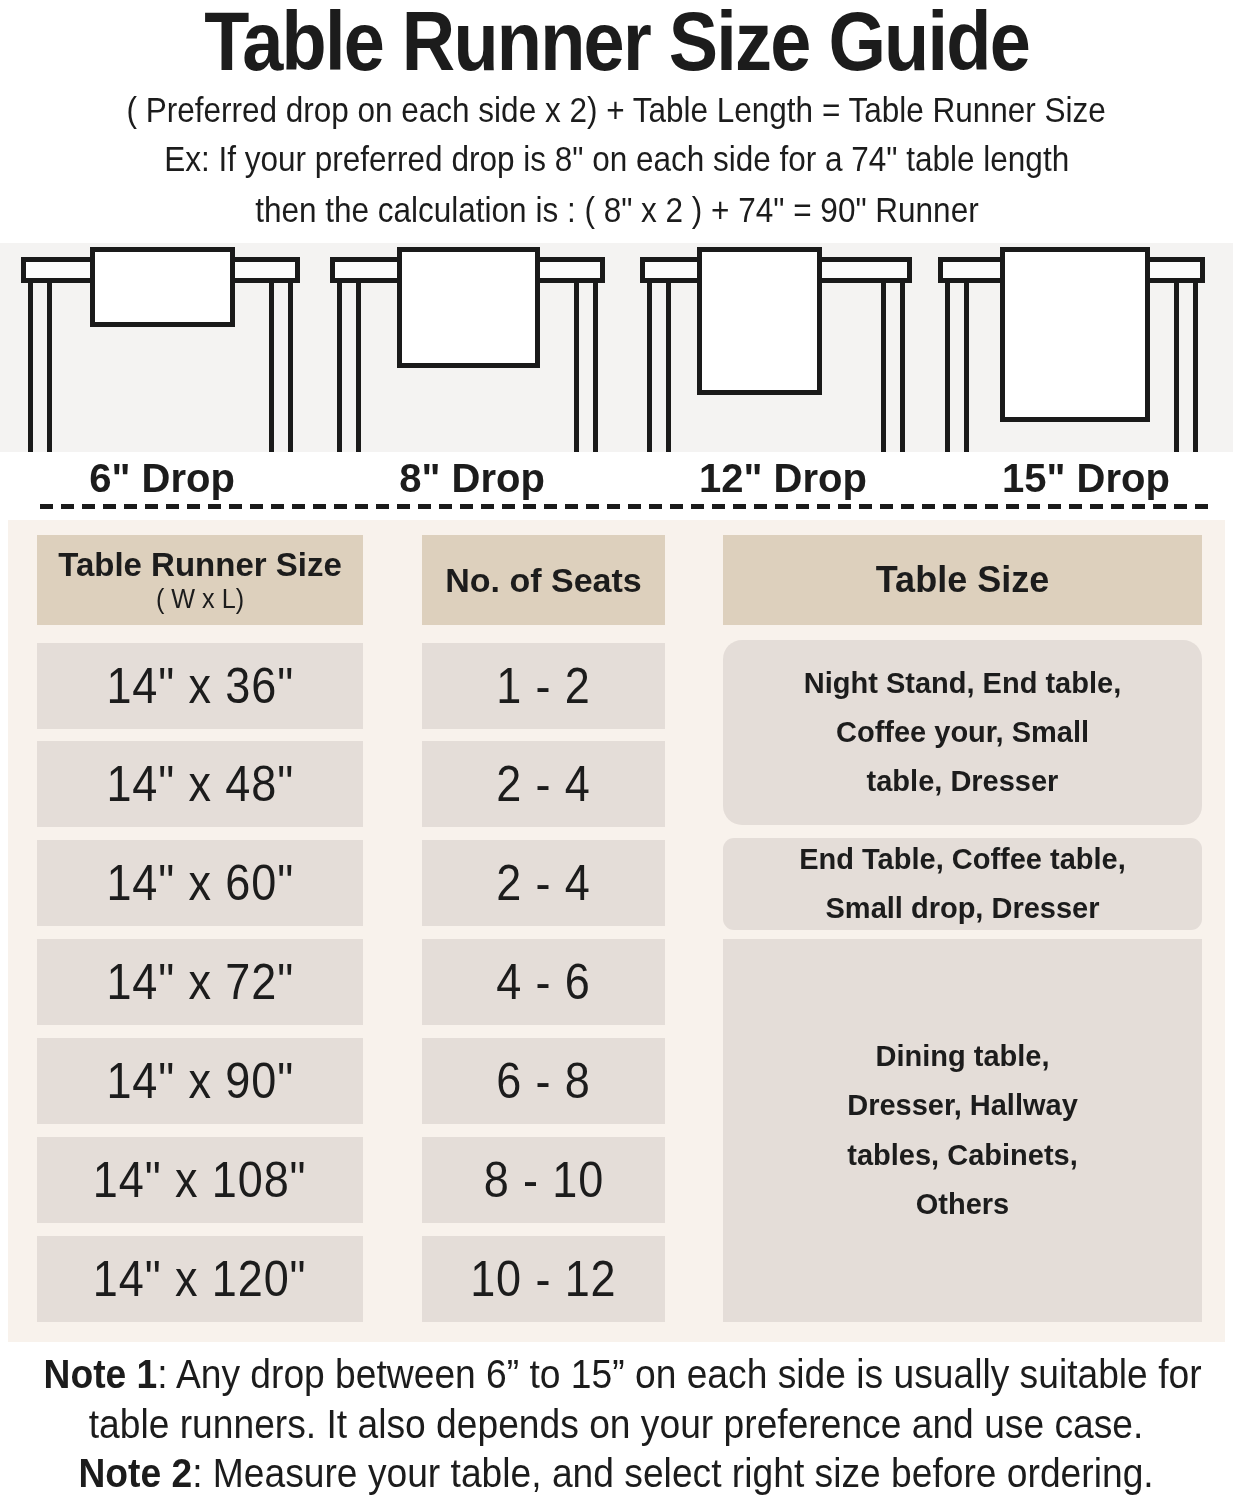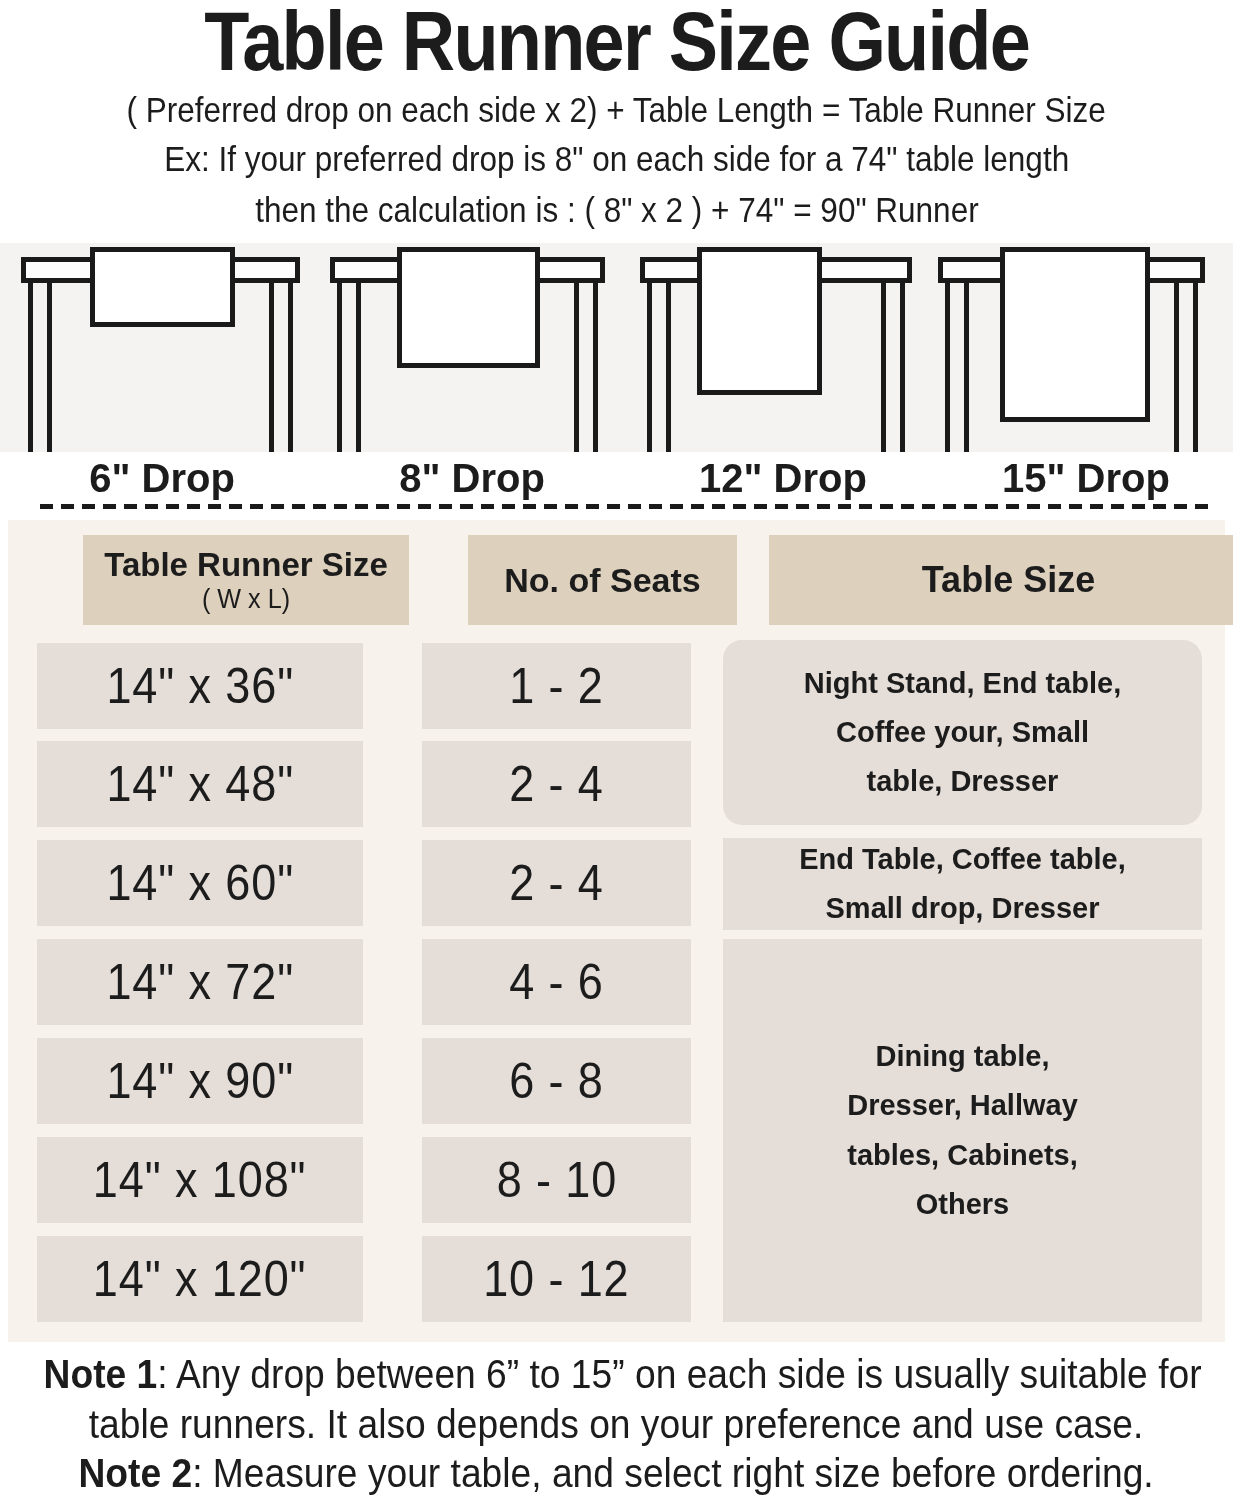--- a/index.html
+++ b/index.html
@@ -53,30 +53,30 @@
     position:absolute;top:504px;left:40px;width:1172px;height:5px;
     background:repeating-linear-gradient(90deg,var(--line,#1a1a1a) 0 13px,transparent 13px 21px);
   }
 
   .panel{position:absolute;left:8px;top:520px;width:1217px;height:822px;background:var(--panel-bg,#f8f2ec);}
 
   .cell{
     position:absolute;box-sizing:border-box;display:flex;flex-direction:column;
     align-items:center;justify-content:center;text-align:center;
   }
-  .hdr{background:var(--header-bg,#ddd0bd);font-weight:bold;margin-left:46px;}
+  .hdr{background:var(--header-bg,#ddd0bd);font-weight:bold;}
   .bcell{background:var(--cell-bg,#e4ddd8);}
   .c1{left:37px;width:326px;}
-  .c2{left:422px;width:269px;}
+  .c2{left:422px;width:243px;}
   .c3{left:723px;width:479px;}
   .hrow{top:535px;height:90px;}
   .r1{top:643px;height:86px;} .r2{top:741px;height:86px;} .r3{top:840px;height:86px;}
   .r4{top:939px;height:86px;} .r5{top:1038px;height:86px;} .r6{top:1137px;height:86px;}
   .r7{top:1236px;height:86px;}
-  .t1{top:640px;height:185px;border-radius:19px;} .t2{top:838px;height:92px;} .t3{top:939px;height:383px;}
+  .t1{top:640px;height:185px;border-radius:19px;} .t2{top:838px;height:92px;border-radius:11px;} .t3{top:939px;height:383px;}
 
   .h1a{font-size:33px;line-height:1.15;}
   .h1b{font-size:28px;font-weight:normal;line-height:1.1;}
   .h2t{font-size:34px;}
   .h3t{font-size:36px;}
   .num{font-size:50px;font-weight:400;letter-spacing:1px;}
   .types{font-size:29px;font-weight:bold;line-height:1.7;}
   .types span{display:block;}
 
   .note{position:absolute;left:0;width:100%;text-align:center;font-size:40px;line-height:1;}

